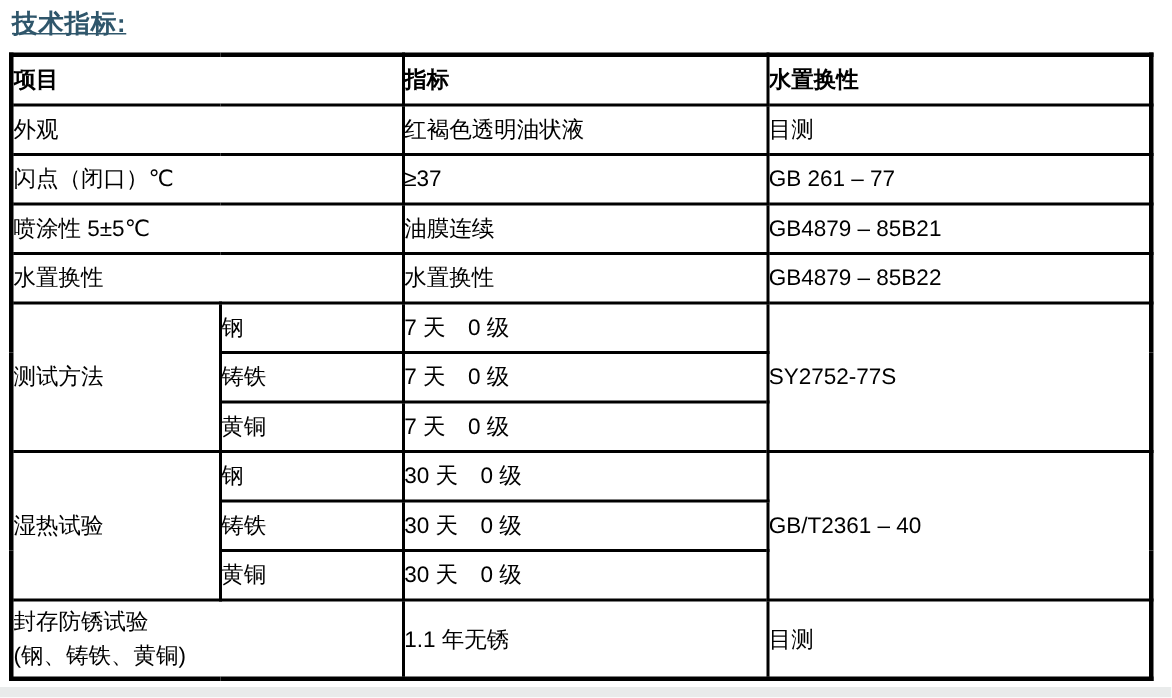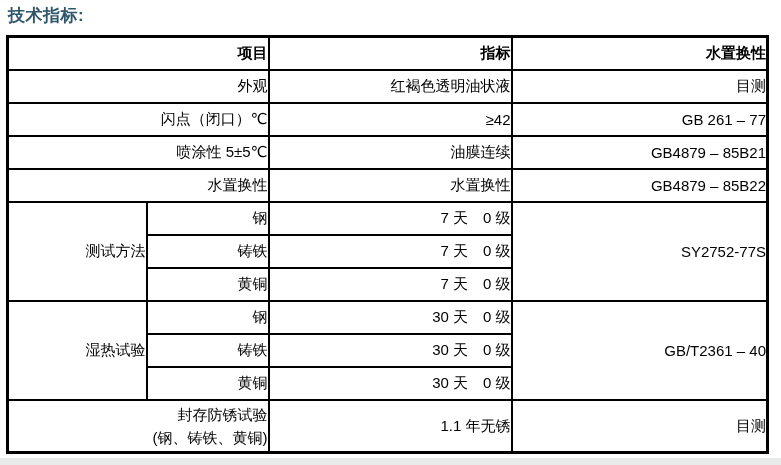--- a/index.html
+++ b/index.html
@@ -11,32 +11,33 @@
       position: relative;
       overflow: hidden;
     }
     .page-title {
       position: absolute;
       left: 8px; top: 4px;
       font-size: 17px;
       font-weight: bold;
       color: #2F566B;
       letter-spacing: 0.5px;
+      text-decoration: underline;
     }
     table.spec {
       position: absolute;
       left: 6px; top: 35px;
       width: 760px;
       border-collapse: collapse;
       table-layout: fixed;
       border: 3px solid #000000;
     }
     .spec th, .spec td {
       border: 2px solid #000000;
-      text-align: right;
+      text-align: left;
       vertical-align: middle;
       font-size: 15px;
       padding: 0;
       height: 31px;
       overflow: hidden;
     }
     .spec th { font-weight: bold; }
     .spec tr.footer-row td { height: 50px; }
     .footer-item div { line-height: 23px; }
     .bottom-edge {
@@ -66,21 +67,21 @@
     </tr>
   </thead>
   <tbody>
     <tr>
       <td colspan="2">外观</td>
       <td>红褐色透明油状液</td>
       <td>目测</td>
     </tr>
     <tr>
       <td colspan="2">闪点（闭口）℃</td>
-      <td>≥42</td>
+      <td>≥37</td>
       <td>GB 261 – 77</td>
     </tr>
     <tr>
       <td colspan="2">喷涂性 5±5℃</td>
       <td>油膜连续</td>
       <td>GB4879 – 85B21</td>
     </tr>
     <tr>
       <td colspan="2">水置换性</td>
       <td>水置换性</td>

